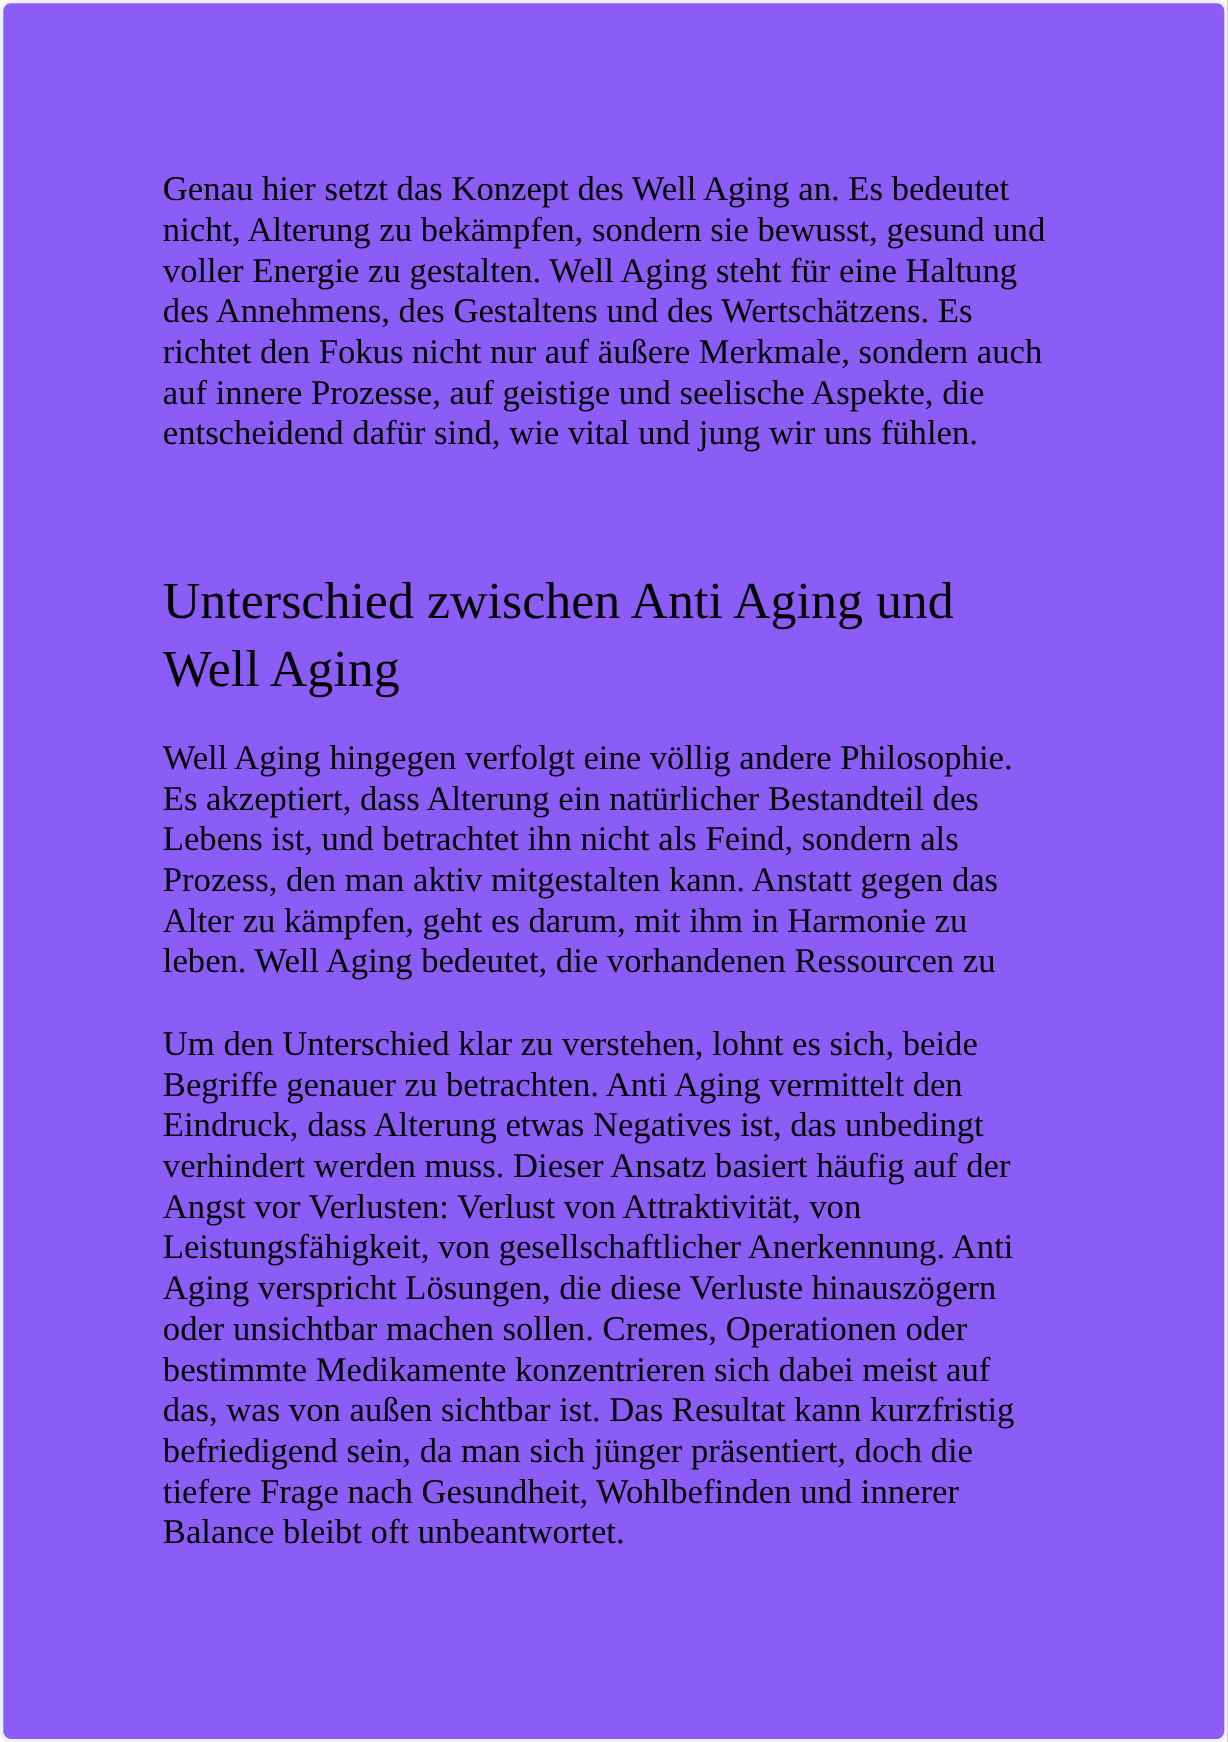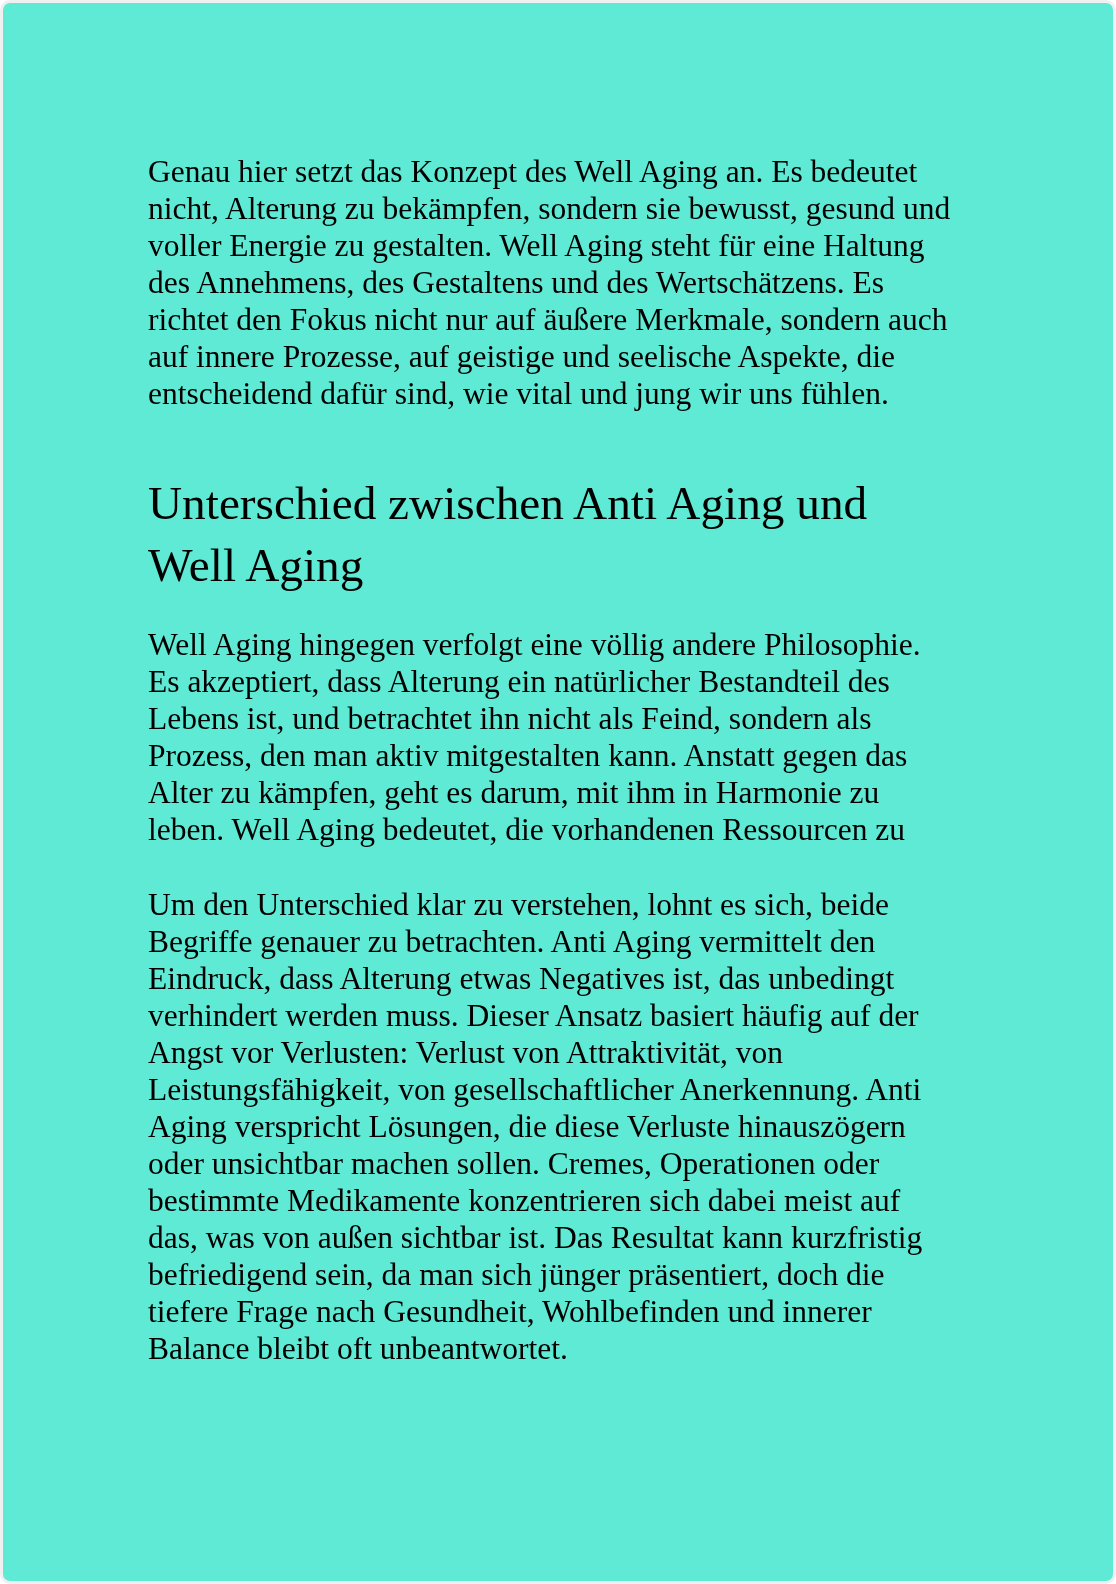--- a/index.html
+++ b/index.html
@@ -10,21 +10,21 @@
     width: 1116px;
     height: 1584px;
     background: #ffffff;
     font-family: "Liberation Serif", serif;
     position: relative;
   }
   .page {
     position: absolute;
     inset: 0;
     box-sizing: border-box;
-    background: #5eead4;
+    background: #8b5cf6;
     border: 3px solid #f0f0f0;
     border-radius: 10px;
     overflow: hidden;
   }
   .article {
     box-sizing: content-box;
     padding: 150px 0 0 145px;
     width: 940px;
   }
   .body-text {
@@ -34,21 +34,21 @@
     color: #000000;
     margin: 0 0 38px 0;
     white-space: pre-line;
     letter-spacing: 0;
   }
   .section-heading {
     font-size: 47.25px;
     line-height: 62px;
     font-weight: 400;
     color: #000000;
-    margin: 60px 0 30px 0;
+    margin: 104px 0 30px 0;
     white-space: pre-line;
     letter-spacing: 0;
   }
 </style>
 </head>
 <body>
 
 <div class="page">
   <article class="article">
 

